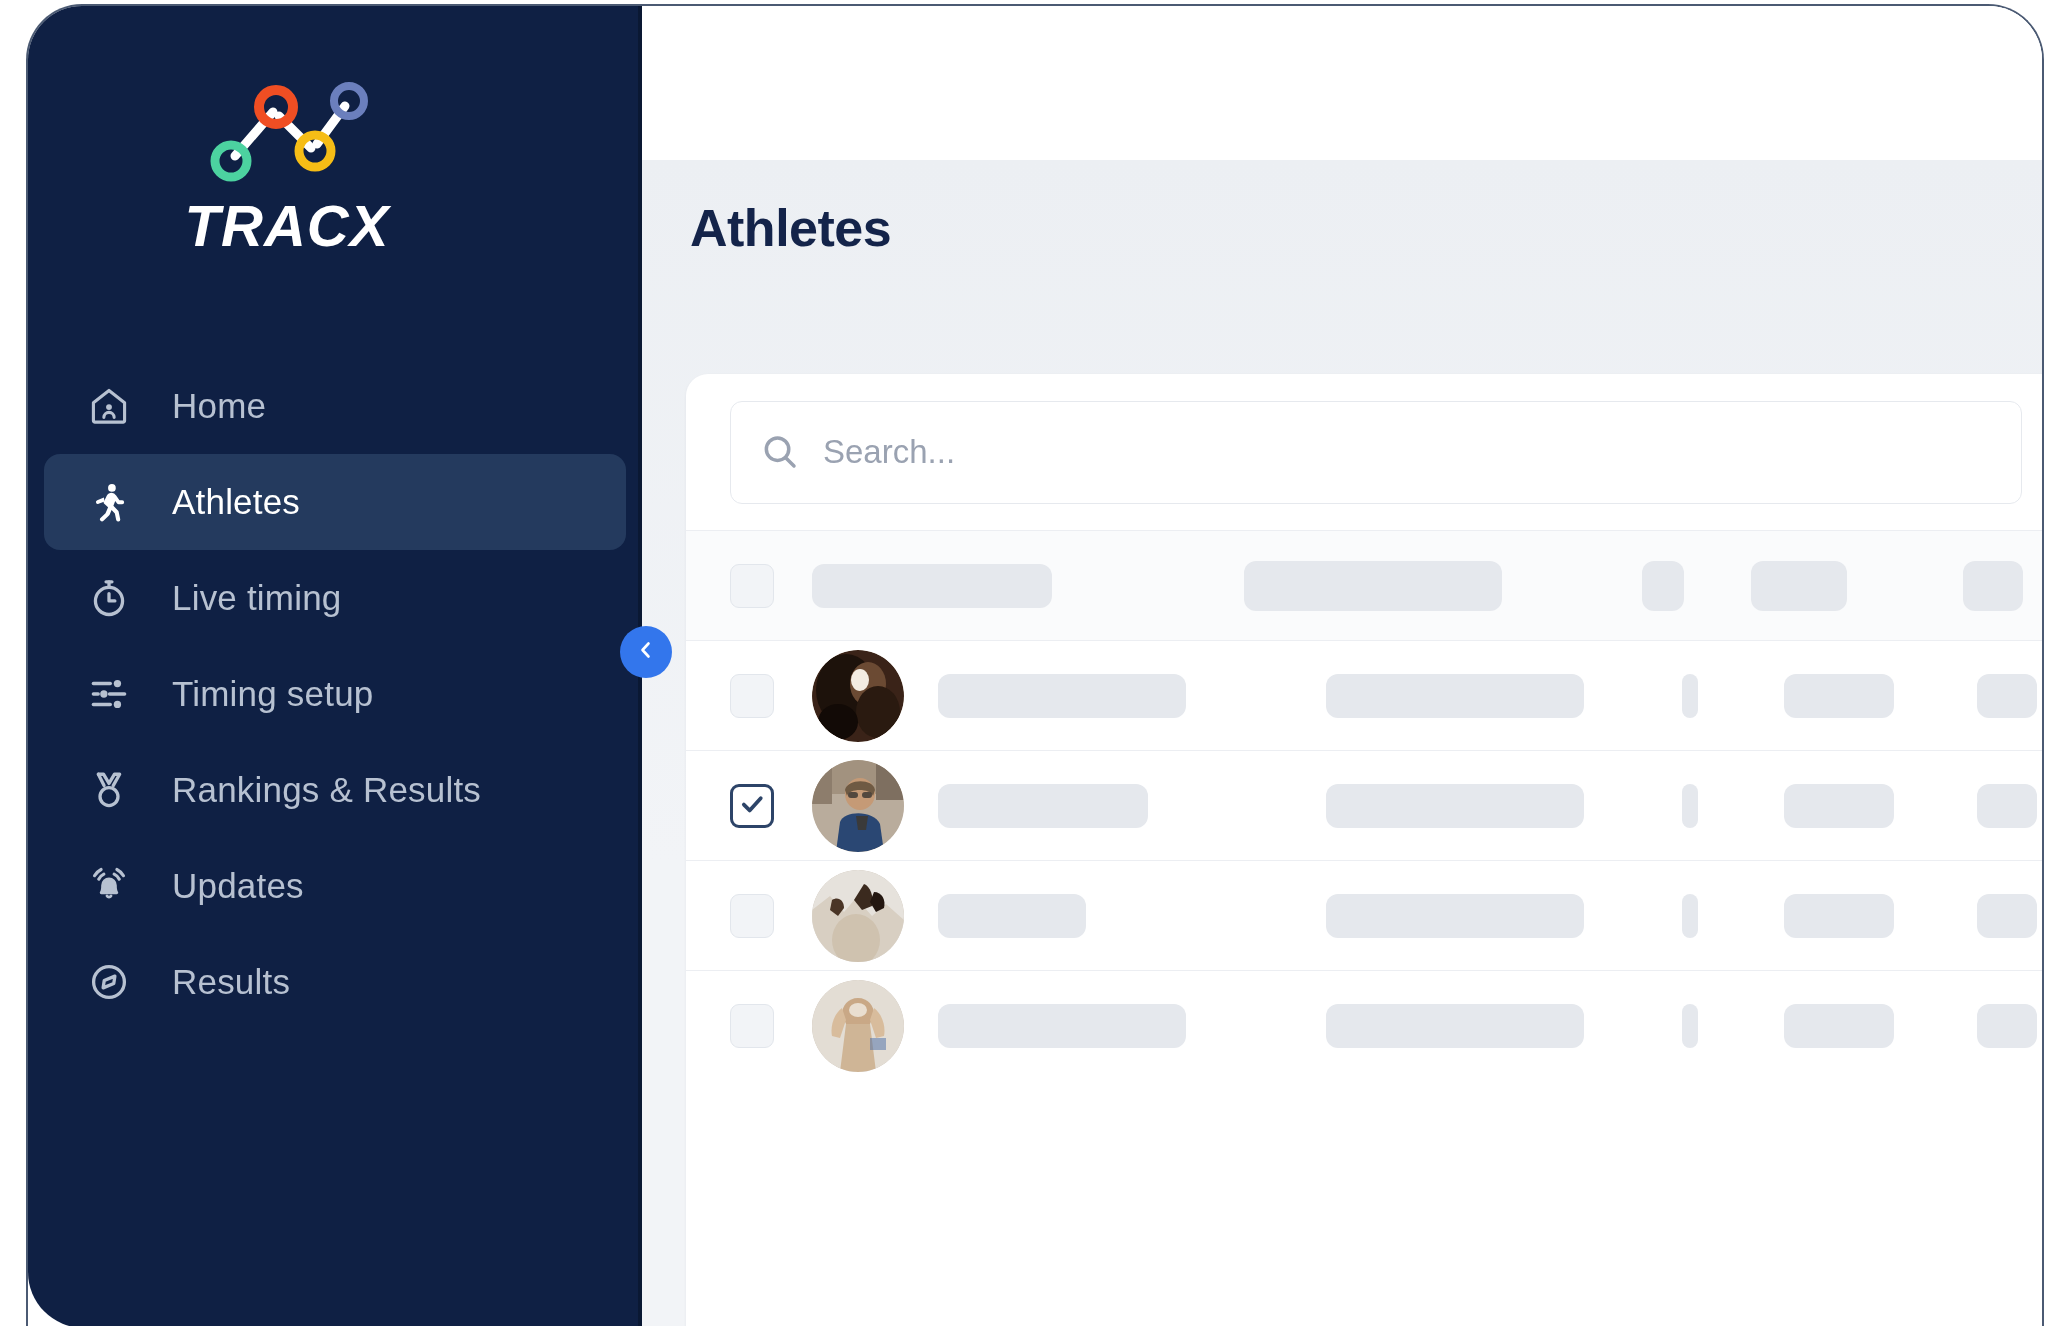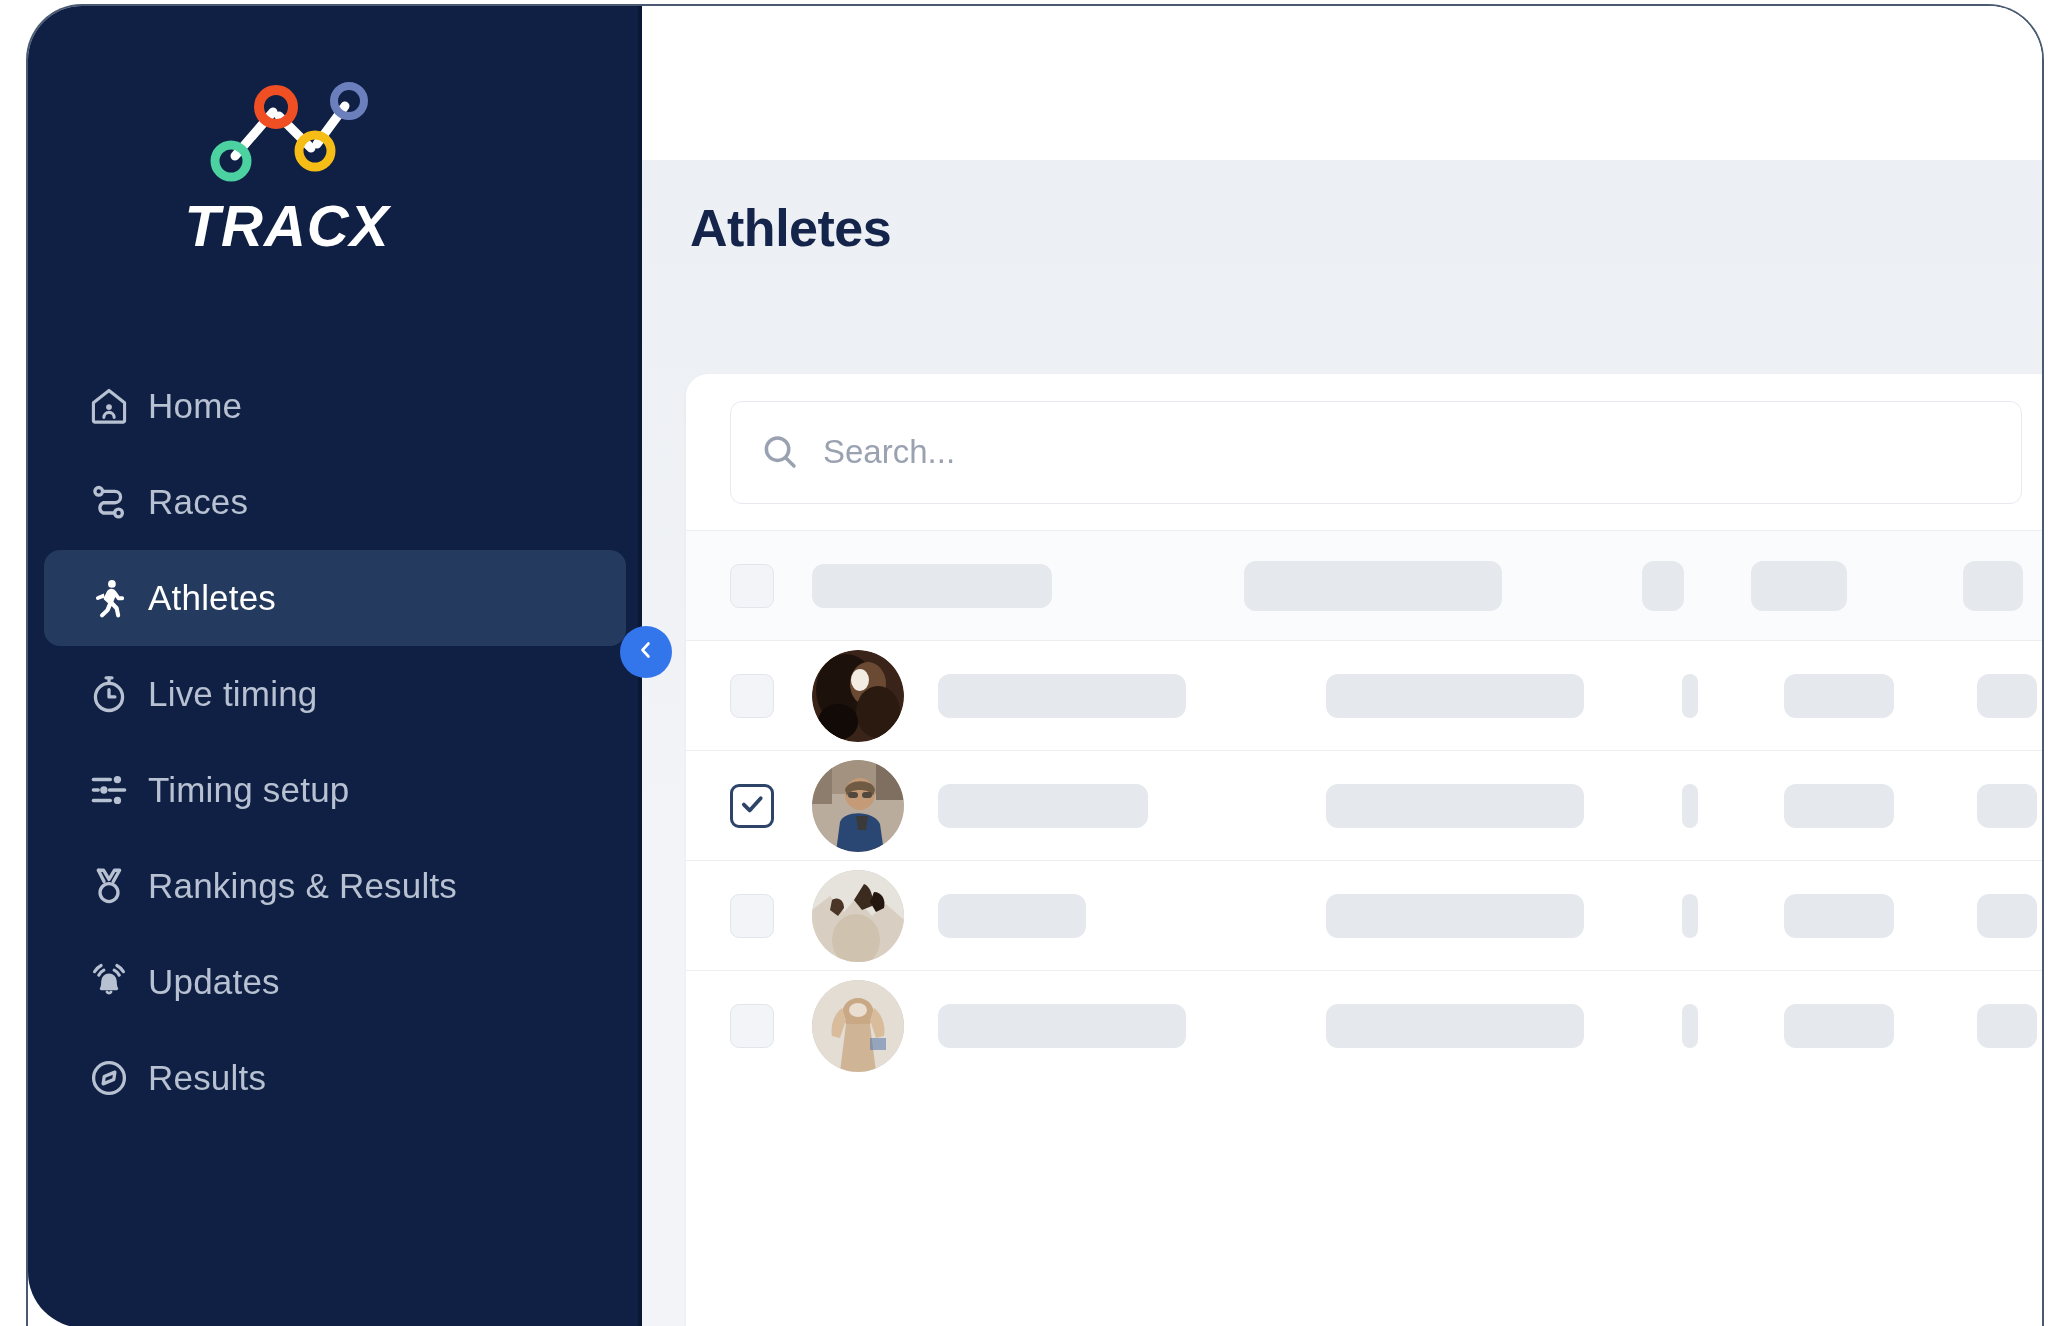--- a/index.html
+++ b/index.html
@@ -82,21 +82,21 @@
     background: #243a5e;
     color: #ffffff;
   }
   .nav-icon {
     width: 46px; height: 46px;
     flex: 0 0 46px;
     display: flex; align-items: center; justify-content: center;
   }
   .nav-icon svg { width: 44px; height: 44px; display: block; }
   .nav-label {
-    margin-left: 16px;
+    margin-left: 40px;
     font-size: 35px;
     letter-spacing: .2px;
     white-space: nowrap;
   }
   .nav-item.active .nav-label { font-weight: 400; color: #ffffff; }
 
   
   .collapse-btn {
     position: absolute;
     left: 592px;
@@ -255,30 +255,20 @@
         <span class="nav-icon">
           <svg viewBox="0 0 24 24" fill="none" stroke="#b7c1d1" stroke-width="1.7" stroke-linecap="round" stroke-linejoin="round">
             <path d="M3.5 10.2 12 3.5l8.5 6.7V20a.8.8 0 0 1-.8.8H4.3a.8.8 0 0 1-.8-.8z"></path>
             <circle cx="12" cy="12.6" r="1.6" fill="#b7c1d1" stroke="none"></circle>
             <path d="M9.2 18.2c0-1.6 1.3-2.7 2.8-2.7s2.8 1.1 2.8 2.7"></path>
           </svg>
         </span>
         <span class="nav-label">Home</span>
       </div>
 
-      <div class="nav-item">
-        <span class="nav-icon">
-          <svg viewBox="0 0 24 24" fill="none" stroke="#b7c1d1" stroke-width="1.8" stroke-linecap="round" stroke-linejoin="round">
-            <circle cx="6.4" cy="6.2" r="2.1"></circle>
-            <circle cx="17.2" cy="18" r="2.1"></circle>
-            <path d="M8.6 6.2h6.6a3.1 3.1 0 0 1 0 6.2H8.8a3.1 3.1 0 0 0 0 5.6h6.2"></path>
-          </svg>
-        </span>
-        <span class="nav-label">Races</span>
-      </div>
 
       <div class="nav-item active">
         <span class="nav-icon">
           <svg viewBox="0 0 24 24" fill="#ffffff">
             <circle cx="13.6" cy="4.3" r="2.1"></circle>
             <path d="M12.6 7.1c-.9.2-1.5.8-1.9 1.6l-1.5 3.1a1 1 0 0 0 .2 1.2l2.1 1.9-1.4 3.3-2.6 2.4a1.1 1.1 0 1 0 1.5 1.6l3-2.8c.2-.2.3-.4.4-.6l1-2.4 1.8 1.9.7 3.4a1.1 1.1 0 1 0 2.2-.4l-.8-3.9a1.3 1.3 0 0 0-.3-.6l-2.6-2.8 1-2.6 1 1.4c.2.3.5.4.8.4h2a1.05 1.05 0 1 0 0-2.1h-1.5l-1.8-2.6a3.1 3.1 0 0 0-3.3-1.4z"></path>
             <path d="M9.2 9.6 5.6 11a1.05 1.05 0 1 0 .7 2l3.3-1.3z"></path>
           </svg>
         </span>
         <span class="nav-label">Athletes</span>

